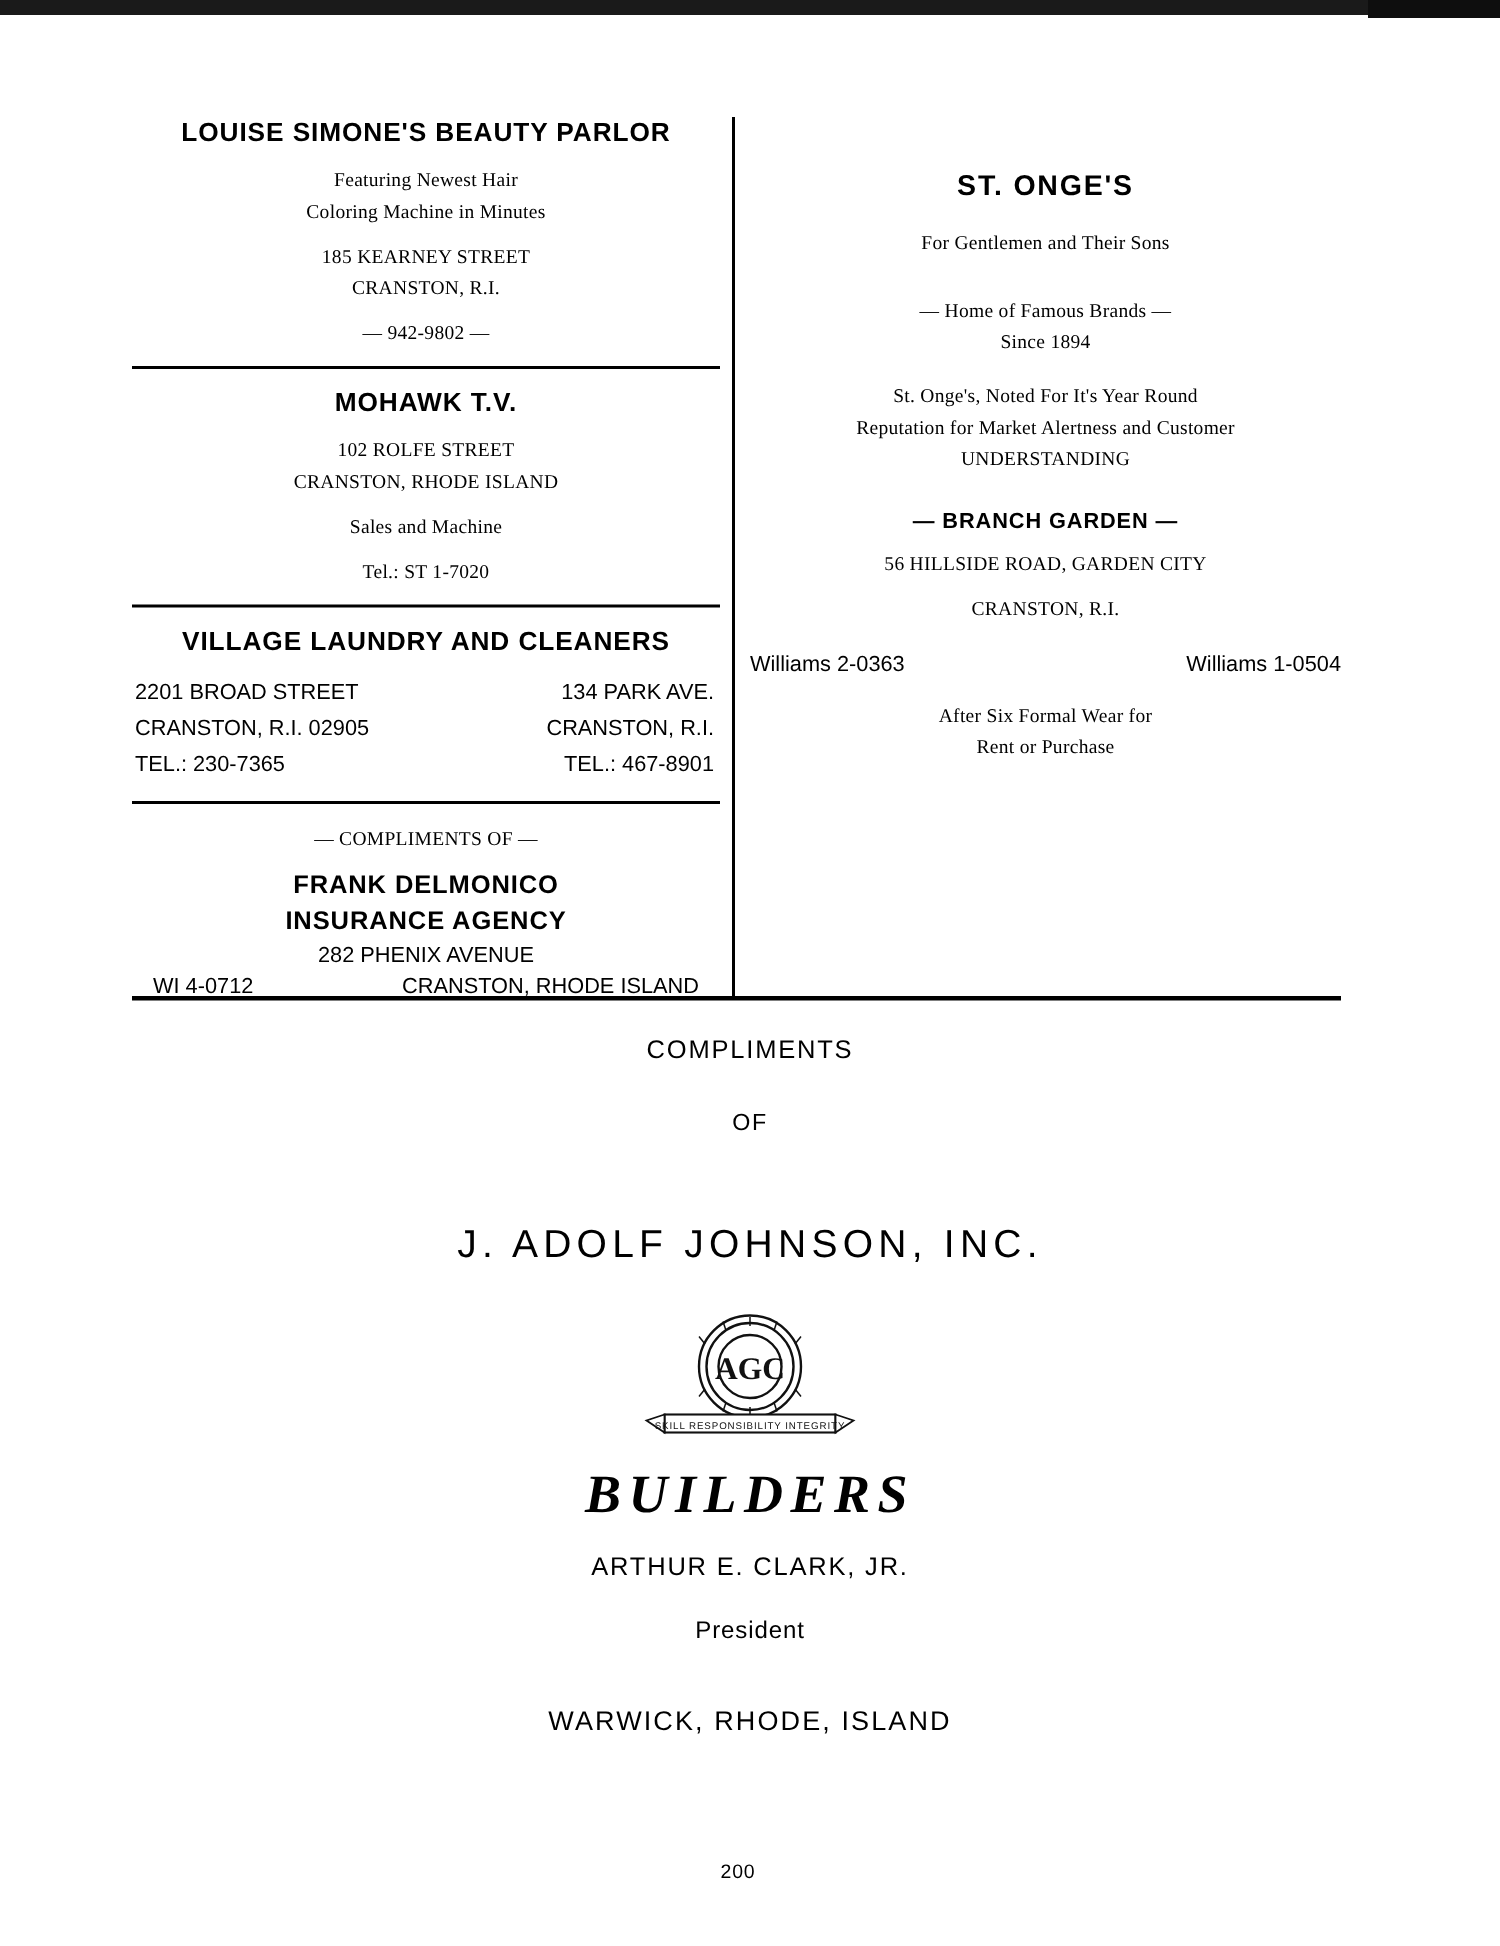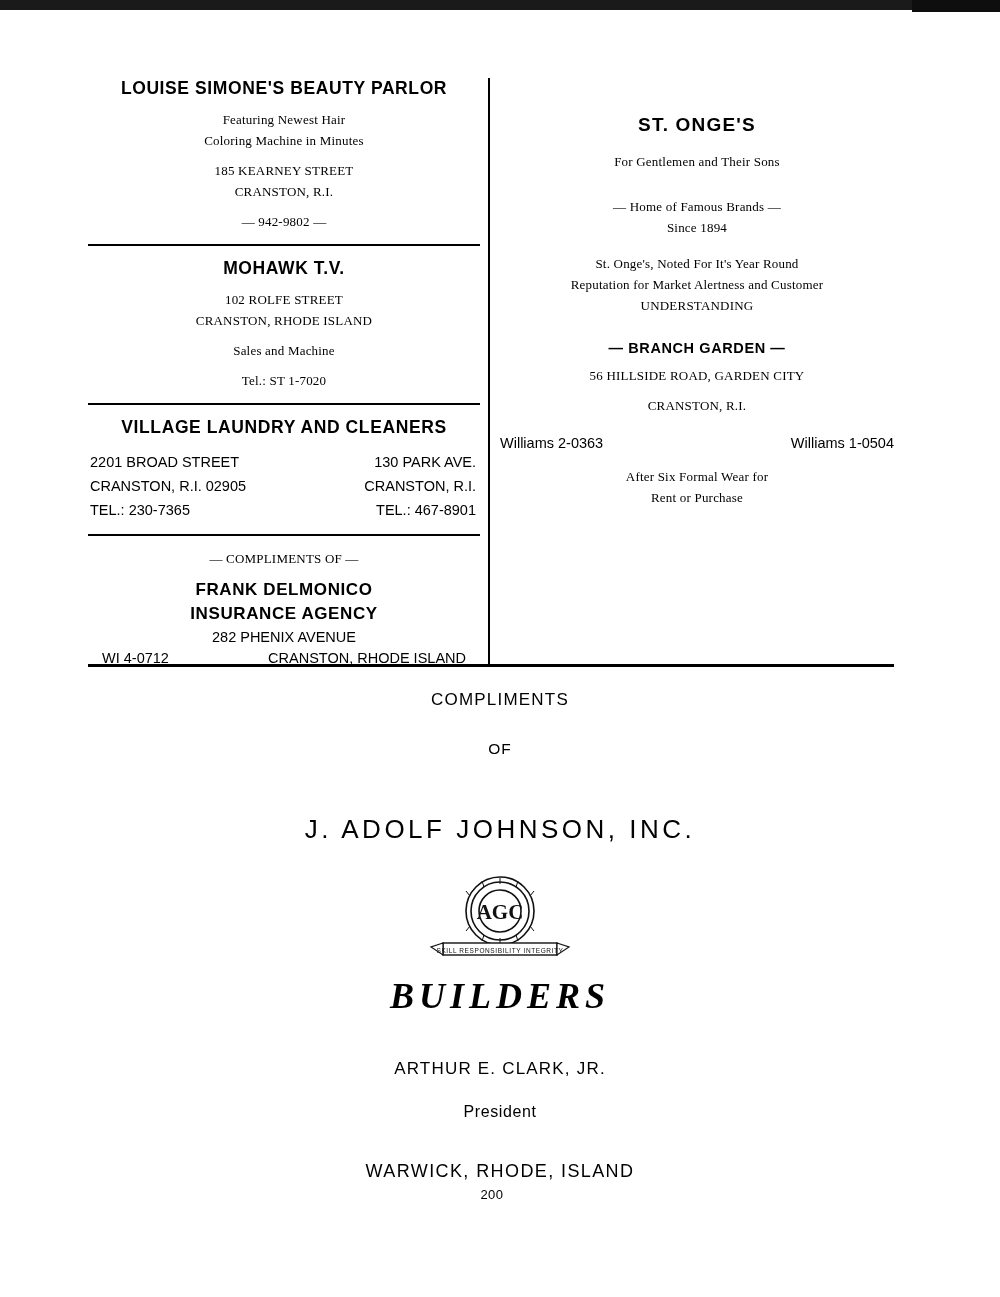--- a/index.html
+++ b/index.html
@@ -180,36 +180,36 @@
     font-family: "Liberation Serif", serif;
     font-style: italic;
     font-weight: bold;
     font-size: 36px;
     letter-spacing: 5px;
     margin-top: 10px;
   }
   .officer {
     font-size: 17px;
     letter-spacing: 1.2px;
-    margin-top: 42px;
+    margin-top: 18px;
   }
   .title {
     font-size: 16px;
     letter-spacing: 0.6px;
     margin-top: 24px;
   }
   .city {
     font-size: 18px;
     letter-spacing: 1.4px;
     margin-top: 40px;
   }
   .page-number {
     position: absolute;
     left: 0;
-    top: 1187px;
+    top: 1240px;
     width: 984px;
     text-align: center;
     font-size: 13px;
     letter-spacing: 0.5px;
   }
 </style>
 </head>
 <body>
 
 <div class="scan-edge-top"></div>
@@ -250,21 +250,21 @@
 
       <div class="ad">
         <div class="ad-title">VILLAGE LAUNDRY AND CLEANERS</div>
         <div class="laundry-cols">
           <div class="laundry-col-l">
             <div>2201 BROAD STREET</div>
             <div>CRANSTON, R.I. 02905</div>
             <div>TEL.: 230-7365</div>
           </div>
           <div class="laundry-col-r">
-            <div>130 PARK AVE.</div>
+            <div>134 PARK AVE.</div>
             <div>CRANSTON, R.I.</div>
             <div>TEL.: 467-8901</div>
           </div>
         </div>
       </div>
 
       <div class="rule"></div>
 
       <div class="ad">
         <div class="ad-line">—  COMPLIMENTS OF  —</div>

